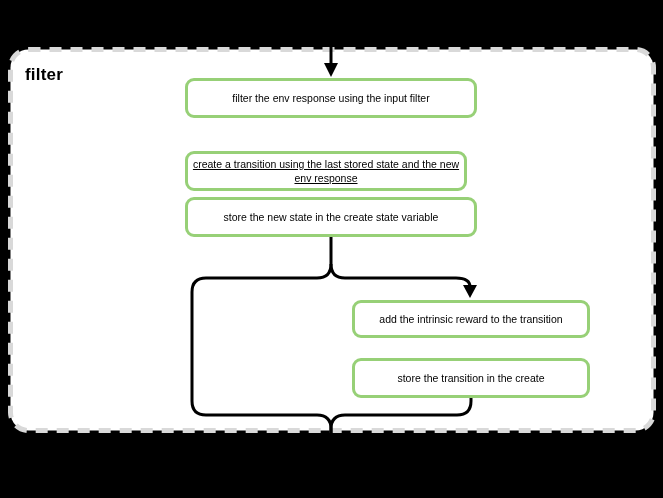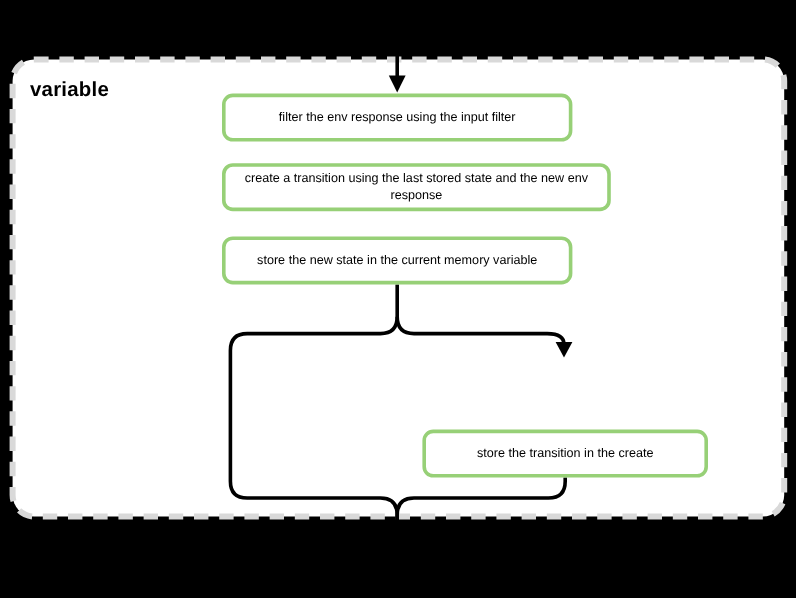--- a/index.html
+++ b/index.html
@@ -45,21 +45,21 @@
     background: var(--node-fill);
     border: 3px solid var(--node-border);
     border-radius: 9px;
     display: flex; align-items: center; justify-content: center;
     text-align: center;
     font-size: 10.5px; line-height: 1.35;
     color: var(--text);
     padding: 3px 2px;
   }
   .node-1 { left: 185px; top: 78px;  width: 292px; height: 40px; }
-  .node-2 { left: 185px; top: 136px; width: 324px; height: 40px; }
+  .node-2 { left: 185px; top: 151px; width: 282px; height: 40px; text-decoration: underline; }
   .node-3 { left: 185px; top: 197px; width: 292px; height: 40px; }
   .node-4 { left: 352px; top: 300px; width: 238px; height: 38px; }
   .node-5 { left: 352px; top: 358px; width: 238px; height: 40px; }
   .condition-label {
     position: absolute;
     left: 347px; top: 254px;
     font-size: 12px; font-weight: bold;
     color: var(--text);
     white-space: nowrap;
   }
@@ -77,33 +77,36 @@
     <polygon class="arrowhead" points="324,63 338,63 331,77"></polygon>
 
     <path class="wire" d="M331,237 L331,264 Q331,278 345,278 L456,278 Q470,278 470,287"></path>
     <polygon class="arrowhead" points="463,285 477,285 470,298"></polygon>
 
     <path class="wire" d="M331,264 Q331,278 317,278 L206,278 Q192,278 192,292 L192,401 Q192,415 206,415 L317,415 Q331,415 331,429 L331,447"></path>
 
     <path class="wire" d="M471,398 L471,401 Q471,415 457,415 L345,415 Q331,415 331,429 L331,447"></path>
   </svg>
 
-  <div class="group-title">variable</div>
+  <div class="group-title">filter</div>
 
   <div class="node node-1">
     <span>filter the env response using the input filter</span>
   </div>
 
   <div class="node node-2">
     <span>create a transition using the last stored state and the new env response</span>
   </div>
 
   <div class="node node-3">
-    <span>store the new state in the current memory variable</span>
+    <span>store the new state in the create state variable</span>
   </div>
 
 
+  <div class="node node-4">
+    <span>add the intrinsic reward to the transition</span>
+  </div>
 
   <div class="node node-5">
     <span>store the transition in the create</span>
   </div>
 
 </div>
 
 </body></html>

